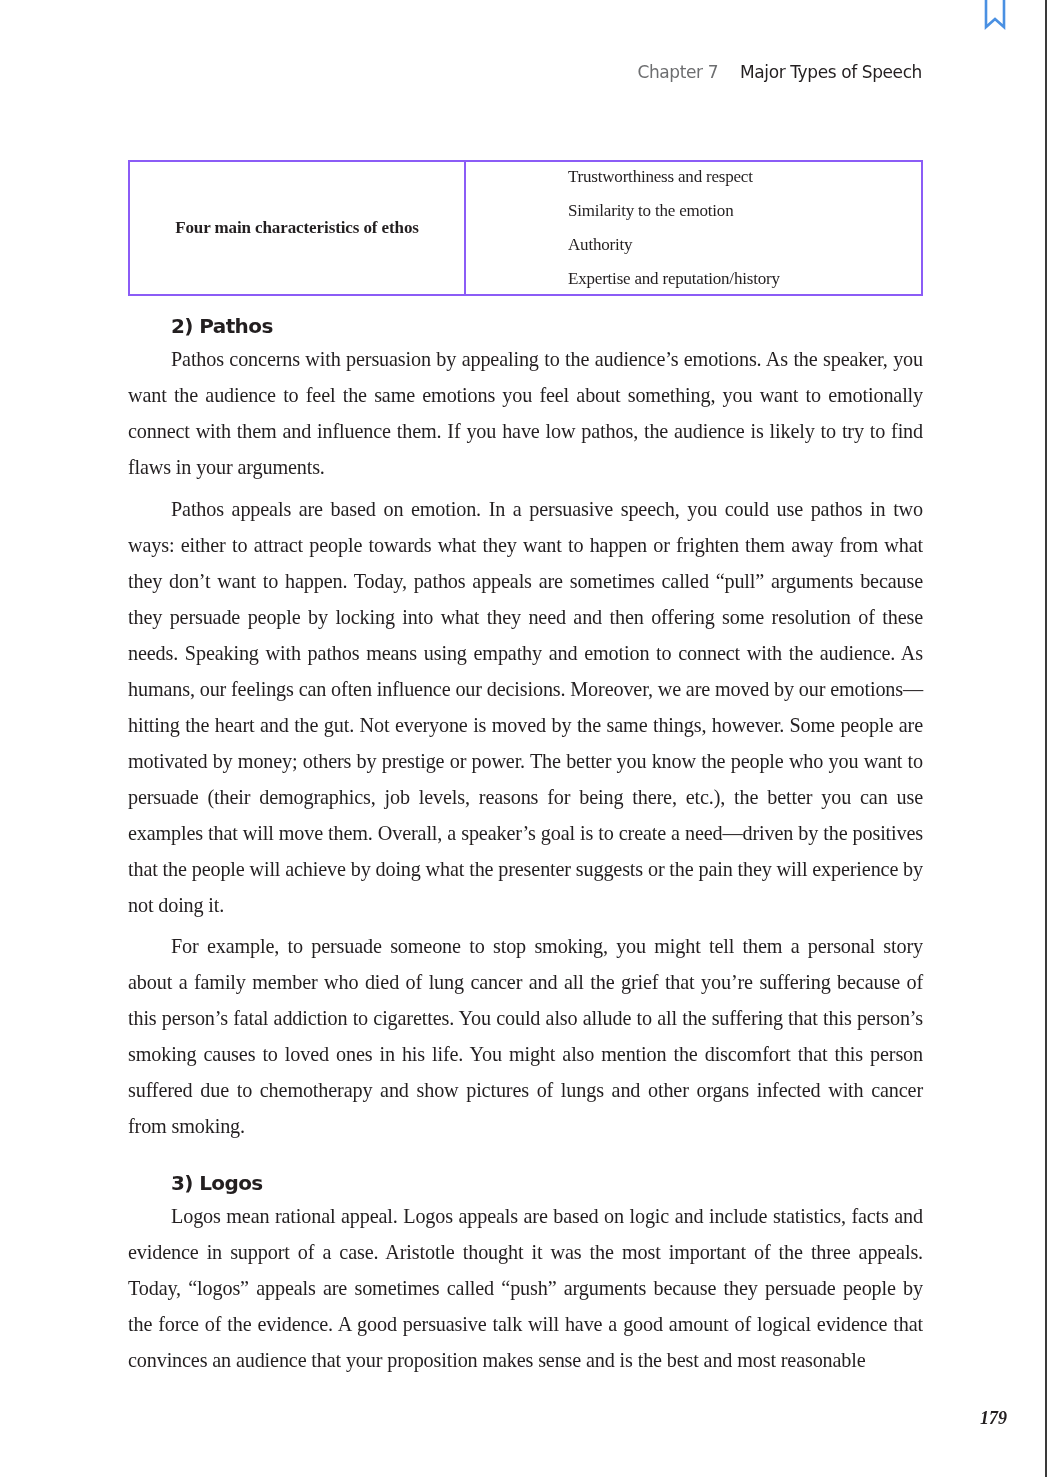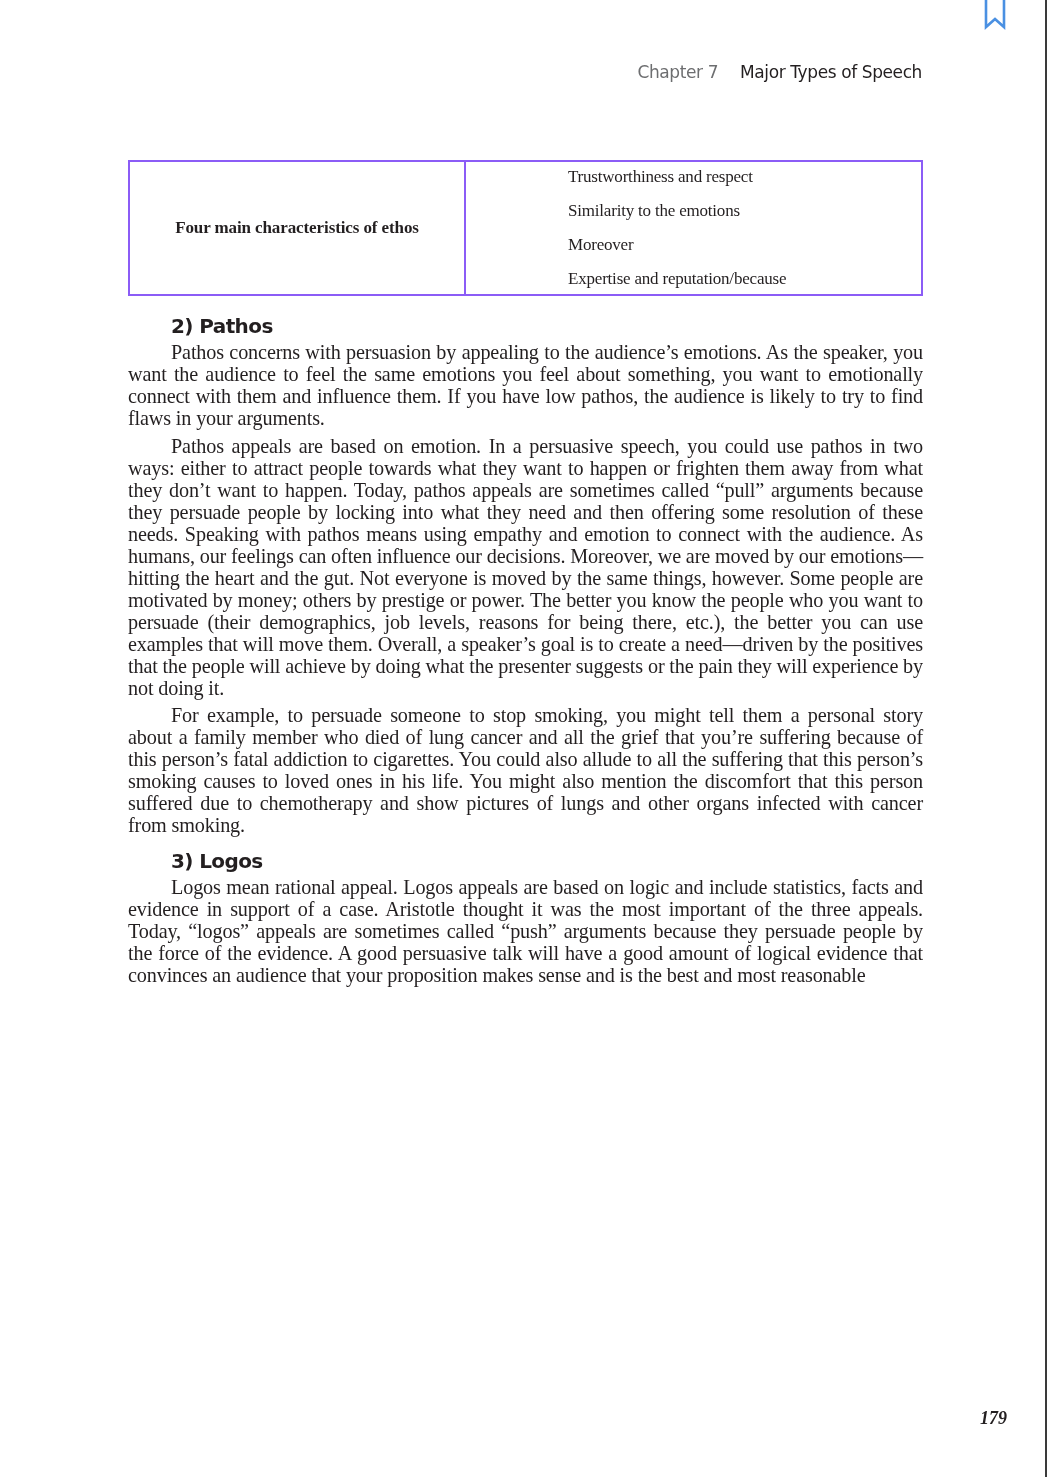--- a/index.html
+++ b/index.html
@@ -25,25 +25,25 @@
   }
   td.ethos-list { padding-left: 102px !important; }
   .ethos-item { font-size: 17px; height: 34px; line-height: 30px; letter-spacing: -0.2px; }
   .ethos-item:last-child { height: 30px; }
   .content { position: absolute; left: 128px; top: 311px; width: 795px; }
   h3 {
     margin: 0; font-family: "DejaVu Sans", sans-serif; font-weight: bold; font-size: 20px;
     letter-spacing: -0.6px; padding-left: 43px; line-height: 30px; color: #231f20;
   }
   p {
-    margin: 0; font-size: 20.2px; line-height: 22px; text-align: justify; text-indent: 43px;
+    margin: 0; font-size: 20.2px; line-height: 36px; text-align: justify; text-indent: 43px;
     letter-spacing: -0.15px;
   }
   p + p { margin-top: 5.5px; }
-  .sec-logos { margin-top: 10px; }
+  .sec-logos { margin-top: 24px; }
   .page-number {
     position: absolute; top: 1408px; left: 980px; font-size: 18px; font-style: italic; font-weight: bold;
     color: #231f20;
   }
 </style>
 </head>
 <body>
 
 <div class="right-edge"></div>
 
@@ -56,23 +56,23 @@
 <div class="running-head">
   <span class="chap">Chapter 7</span><span class="title">Major Types of Speech</span>
 </div>
 
 <table class="ethos">
   <tbody>
       <tr>
     <td class="ethos-label">Four main characteristics of ethos</td>
     <td class="ethos-list">
       <div class="ethos-item">Trustworthiness and respect</div>
-      <div class="ethos-item">Similarity to the emotions</div>
-      <div class="ethos-item">Moreover</div>
-      <div class="ethos-item">Expertise and reputation/because</div>
+      <div class="ethos-item">Similarity to the emotion</div>
+      <div class="ethos-item">Authority</div>
+      <div class="ethos-item">Expertise and reputation/history</div>
     </td>
   </tr>
 </tbody>
   </table>
 
 <div class="content">
   <section>
     <h3>2) Pathos</h3>
     <p>Pathos concerns with persuasion by appealing to the audience’s emotions. As the speaker, you want the audience to feel the same emotions you feel about something, you want to emotionally connect with them and influence them. If you have low pathos, the audience is likely to try to find flaws in your arguments.</p>
     <p>Pathos appeals are based on emotion. In a persuasive speech, you could use pathos in two ways: either to attract people towards what they want to happen or frighten them away from what they don’t want to happen. Today, pathos appeals are sometimes called “pull” arguments because they persuade people by locking into what they need and then offering some resolution of these needs. Speaking with pathos means using empathy and emotion to connect with the audience. As humans, our feelings can often influence our decisions. Moreover, we are moved by our emotions—hitting the heart and the gut. Not everyone is moved by the same things, however. Some people are motivated by money; others by prestige or power. The better you know the people who you want to persuade (their demographics, job levels, reasons for being there, etc.), the better you can use examples that will move them. Overall, a speaker’s goal is to create a need—driven by the positives that the people will achieve by doing what the presenter suggests or the pain they will experience by not doing it.</p>

